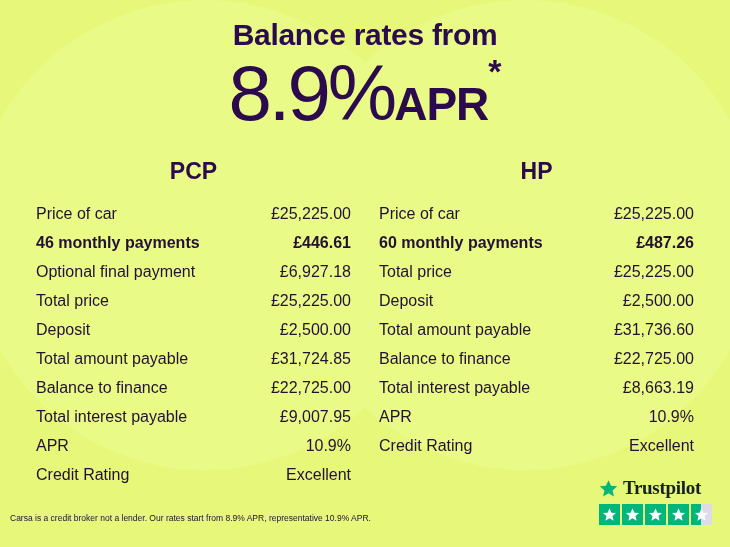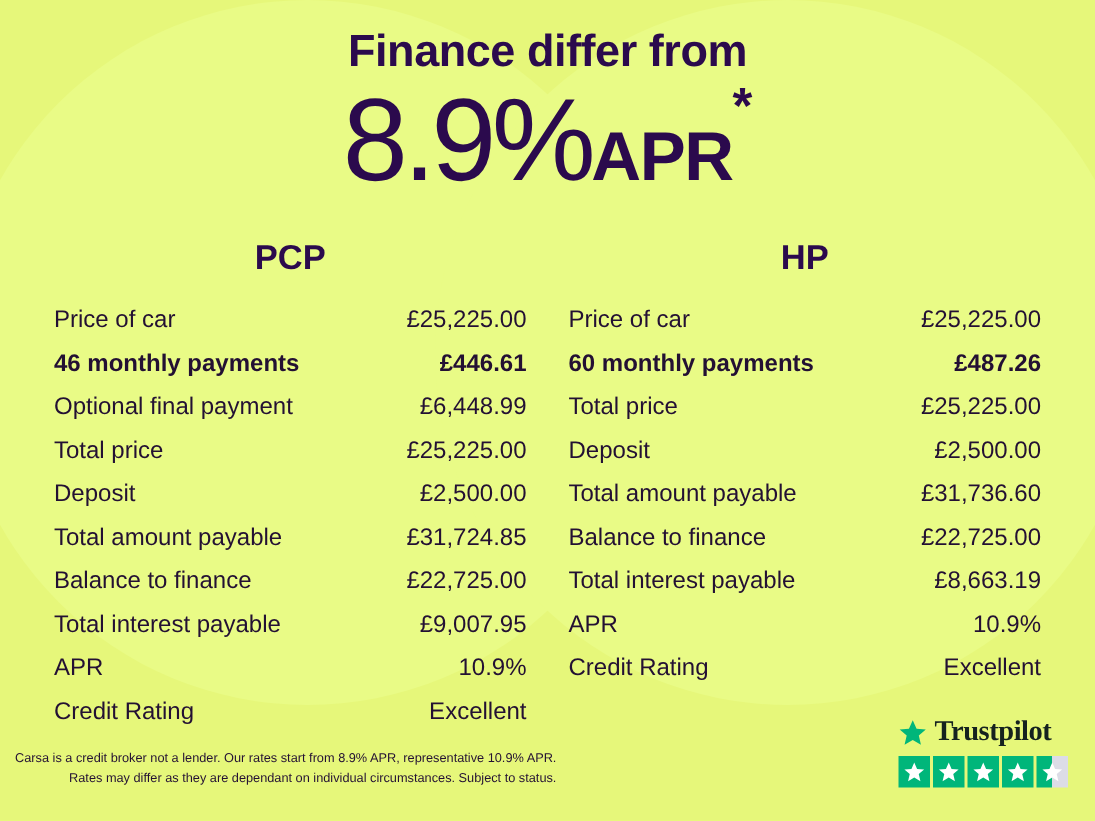--- a/index.html
+++ b/index.html
@@ -124,21 +124,21 @@
 </style>
 </head>
 <body>
 
 <div id="stage">
   <div class="blob left"></div>
   <div class="blob right"></div>
 
   <div class="content">
 
-    <div class="headline">Finance differ from</div>
+    <div class="headline">Balance rates from</div>
 
     <div class="big-rate">
       <span class="num">8.9%</span><span class="apr">APR</span><span class="star">*</span>
     </div>
 
     <div class="columns">
 
       <div class="col">
         <div class="col-title">PCP</div>
         <table class="rates">
@@ -146,21 +146,21 @@
             <tr>
               <td class="label">Price of car</td>
               <td class="value">£25,225.00</td>
             </tr>
             <tr class="bold">
               <td class="label">46 monthly payments</td>
               <td class="value">£446.61</td>
             </tr>
             <tr>
               <td class="label">Optional final payment</td>
-              <td class="value">£6,448.99</td>
+              <td class="value">£6,927.18</td>
             </tr>
             <tr>
               <td class="label">Total price</td>
               <td class="value">£25,225.00</td>
             </tr>
             <tr>
               <td class="label">Deposit</td>
               <td class="value">£2,500.00</td>
             </tr>
             <tr>
@@ -228,21 +228,20 @@
               <td class="value">Excellent</td>
             </tr>
           </tbody>
         </table>
       </div>
 
     </div>
 
     <div class="disclaimer">
       <div>Carsa is a credit broker not a lender. Our rates start from 8.9% APR, representative 10.9% APR.</div>
-      <div>Rates may differ as they are dependant on individual circumstances. Subject to status.</div>
     </div>
 
     <div class="trustpilot">
       <div class="tp-top">
         <svg class="tp-star-main" viewBox="0 0 24 24">
           <polygon points="12,1.5 15.2,8.6 23,9.3 17.1,14.4 18.9,22 12,18 5.1,22 6.9,14.4 1,9.3 8.8,8.6" fill="#00b67a"></polygon>
         </svg>
         <span class="tp-name">Trustpilot</span>
       </div>
       <div class="tp-stars">

